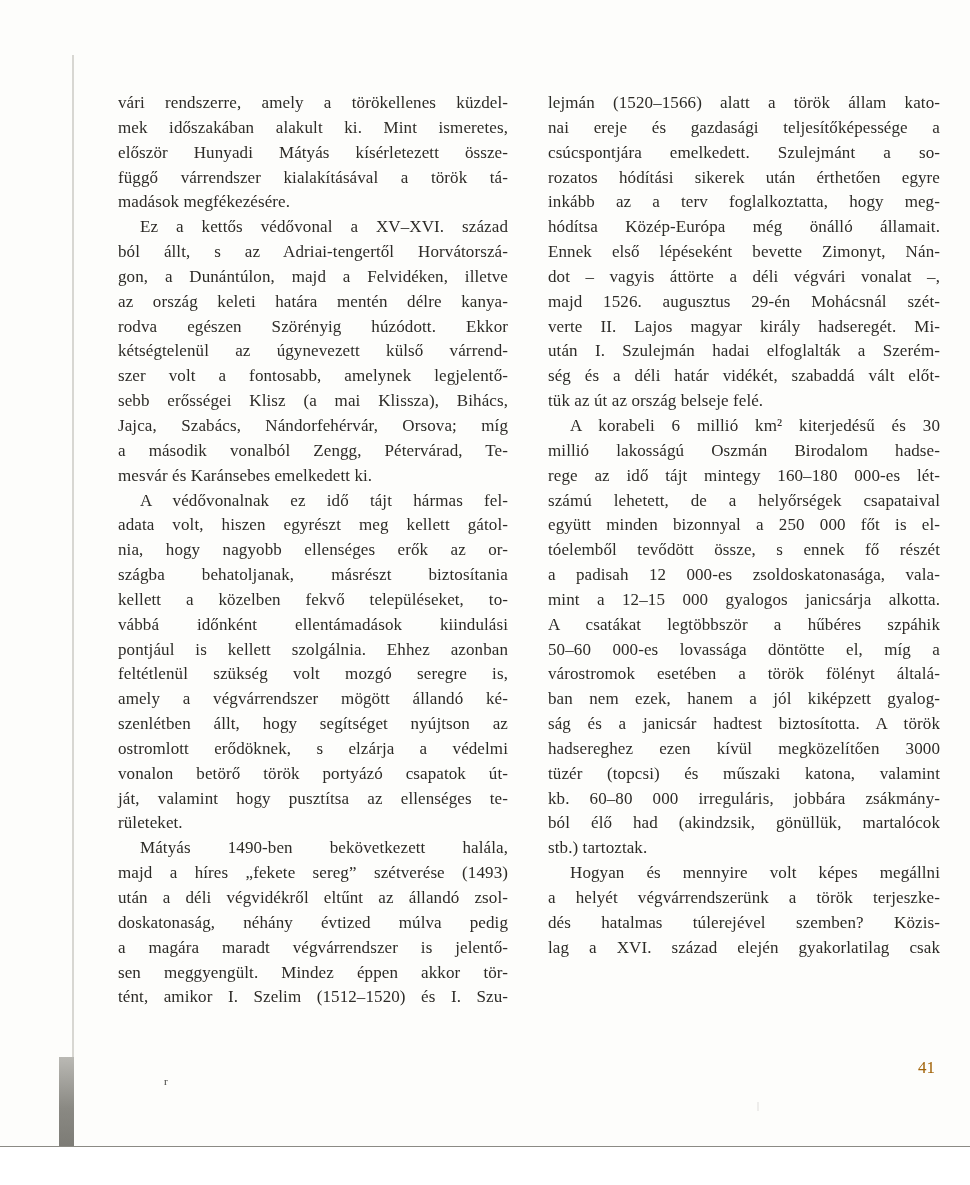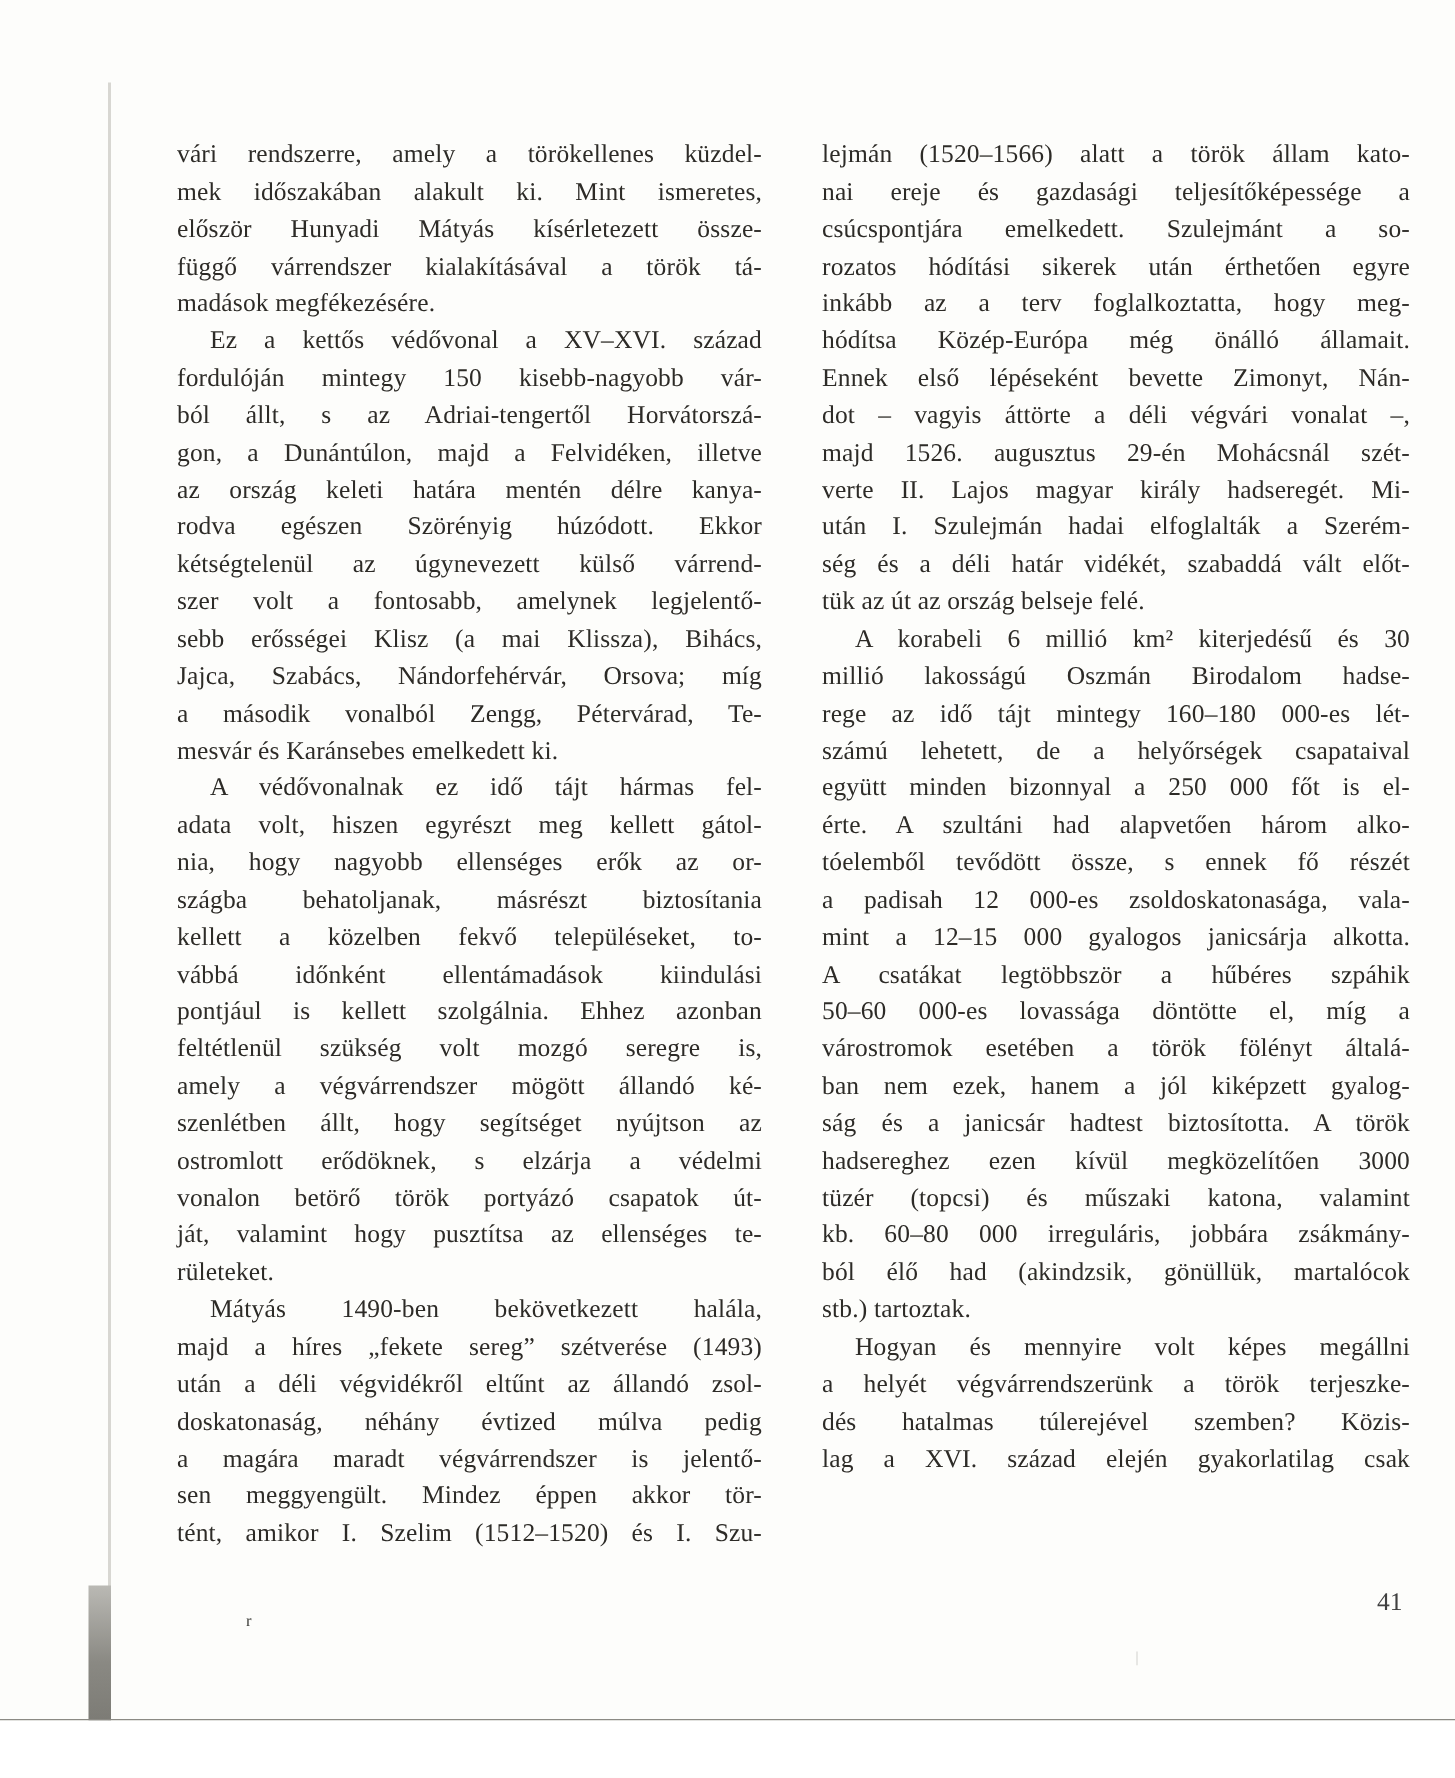--- a/index.html
+++ b/index.html
@@ -32,21 +32,21 @@
   .line.end {
     text-align: center;
     text-align-last: left;
   }
   .line.indent { text-indent: 22px; }
   .page-number {
     position: absolute;
     left: 918px;
     top: 1058px;
     font-size: 17px;
-    color: #404040;
+    color: #a16207;
   }
   .fold-line {
     position: absolute;
     left: 72px;
     top: 55px;
     width: 2px;
     height: 1092px;
     background: #d8d7d2;
   }
   .fold-shadow {
@@ -86,21 +86,20 @@
   <div class="column" id="col-left">
       <div class="paragraph">
         <div class="line">vári rendszerre, amely a törökellenes küzdel-</div>
         <div class="line">mek időszakában alakult ki. Mint ismeretes,</div>
         <div class="line">először Hunyadi Mátyás kísérletezett össze-</div>
         <div class="line">függő várrendszer kialakításával a török tá-</div>
         <div class="line end">madások megfékezésére.</div>
       </div>
       <div class="paragraph">
         <div class="line indent">Ez a kettős védővonal a XV–XVI. század</div>
-        <div class="line">fordulóján mintegy 150 kisebb-nagyobb vár-</div>
         <div class="line">ból állt, s az Adriai-tengertől Horvátorszá-</div>
         <div class="line">gon, a Dunántúlon, majd a Felvidéken, illetve</div>
         <div class="line">az ország keleti határa mentén délre kanya-</div>
         <div class="line">rodva egészen Szörényig húzódott. Ekkor</div>
         <div class="line">kétségtelenül az úgynevezett külső várrend-</div>
         <div class="line">szer volt a fontosabb, amelynek legjelentő-</div>
         <div class="line">sebb erősségei Klisz (a mai Klissza), Bihács,</div>
         <div class="line">Jajca, Szabács, Nándorfehérvár, Orsova; míg</div>
         <div class="line">a második vonalból Zengg, Pétervárad, Te-</div>
         <div class="line end">mesvár és Karánsebes emelkedett ki.</div>
@@ -147,21 +146,20 @@
         <div class="line">után I. Szulejmán hadai elfoglalták a Szerém-</div>
         <div class="line">ség és a déli határ vidékét, szabaddá vált előt-</div>
         <div class="line end">tük az út az ország belseje felé.</div>
       </div>
       <div class="paragraph">
         <div class="line indent">A korabeli 6 millió km² kiterjedésű és 30</div>
         <div class="line">millió lakosságú Oszmán Birodalom hadse-</div>
         <div class="line">rege az idő tájt mintegy 160–180 000-es lét-</div>
         <div class="line">számú lehetett, de a helyőrségek csapataival</div>
         <div class="line">együtt minden bizonnyal a 250 000 főt is el-</div>
-        <div class="line">érte. A szultáni had alapvetően három alko-</div>
         <div class="line">tóelemből tevődött össze, s ennek fő részét</div>
         <div class="line">a padisah 12 000-es zsoldoskatonasága, vala-</div>
         <div class="line">mint a 12–15 000 gyalogos janicsárja alkotta.</div>
         <div class="line">A csatákat legtöbbször a hűbéres szpáhik</div>
         <div class="line">50–60 000-es lovassága döntötte el, míg a</div>
         <div class="line">várostromok esetében a török fölényt általá-</div>
         <div class="line">ban nem ezek, hanem a jól kiképzett gyalog-</div>
         <div class="line">ság és a janicsár hadtest biztosította. A török</div>
         <div class="line">hadsereghez ezen kívül megközelítően 3000</div>
         <div class="line">tüzér (topcsi) és műszaki katona, valamint</div>

